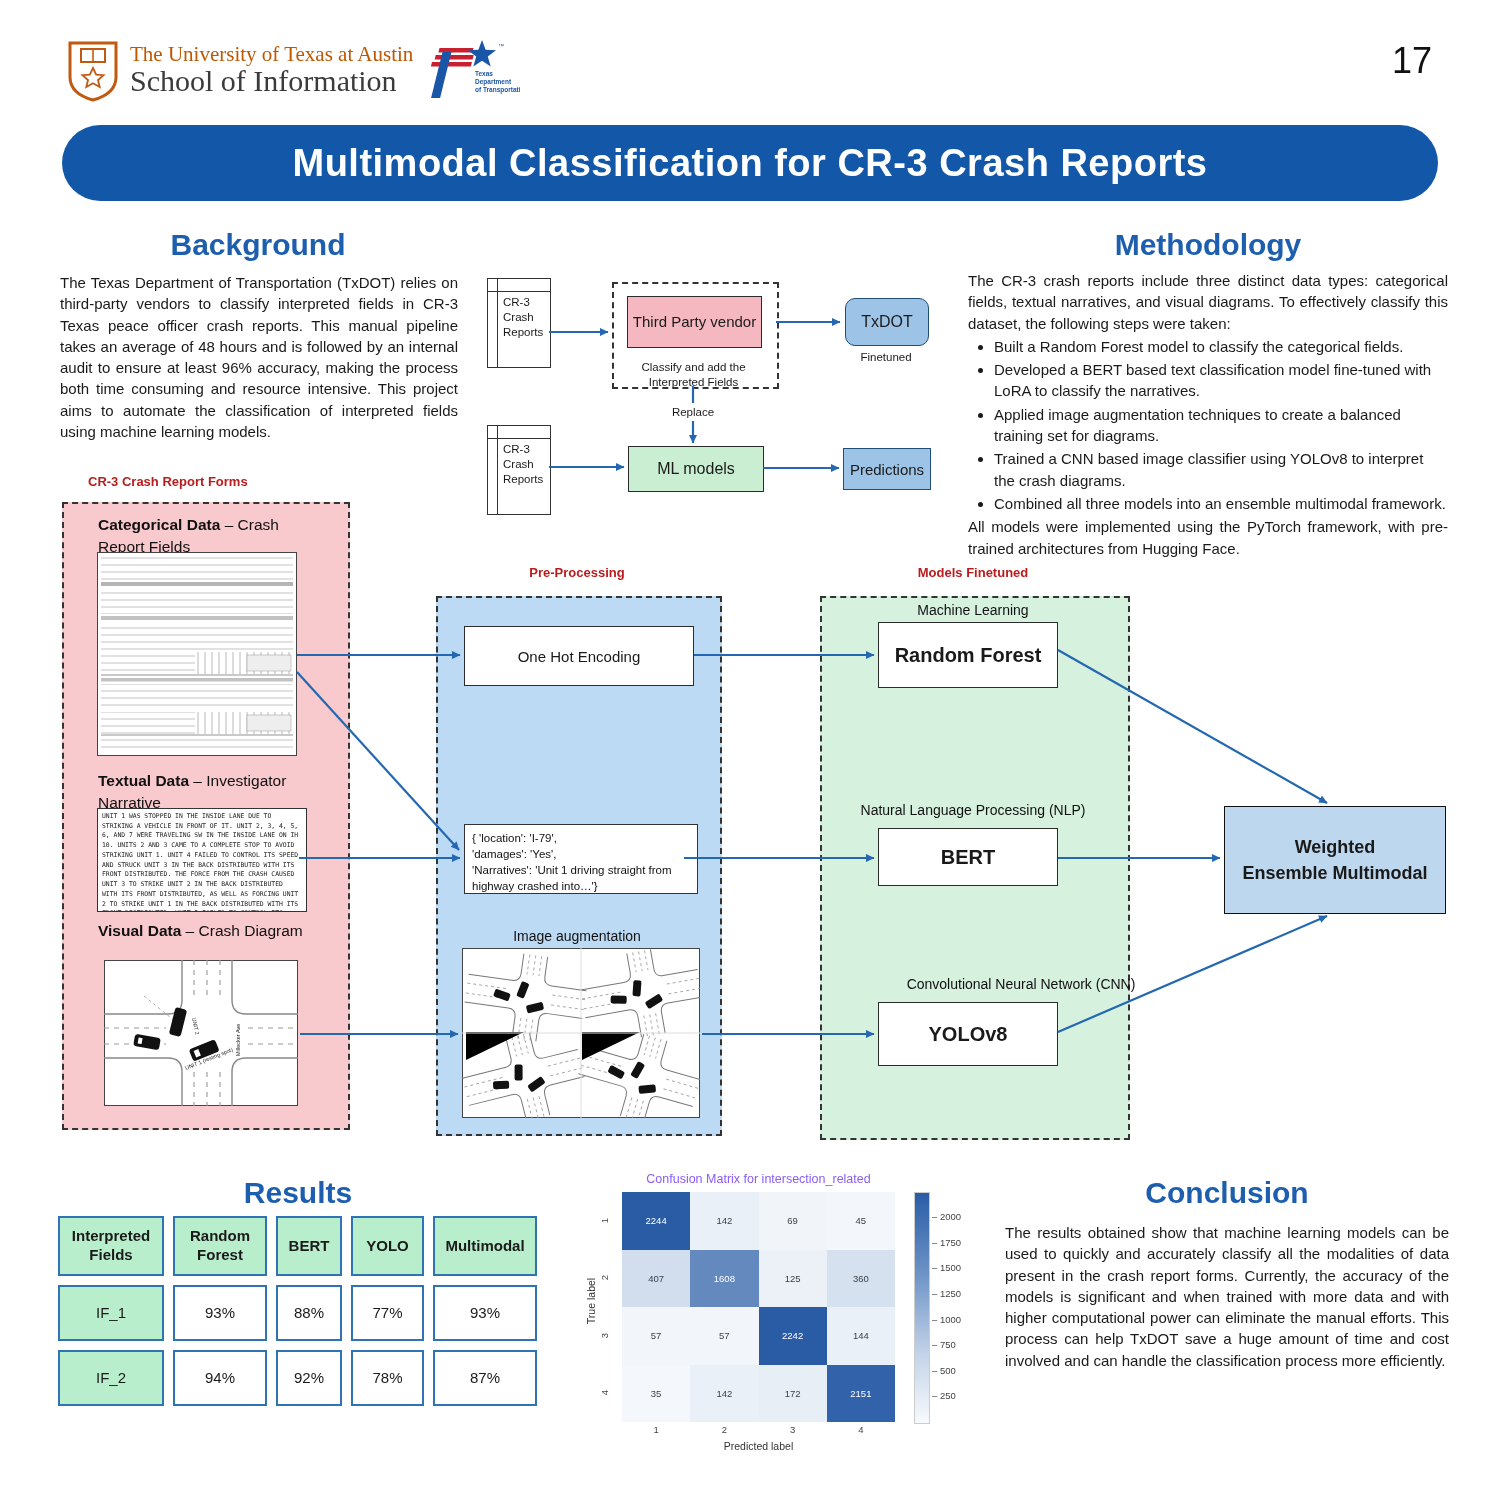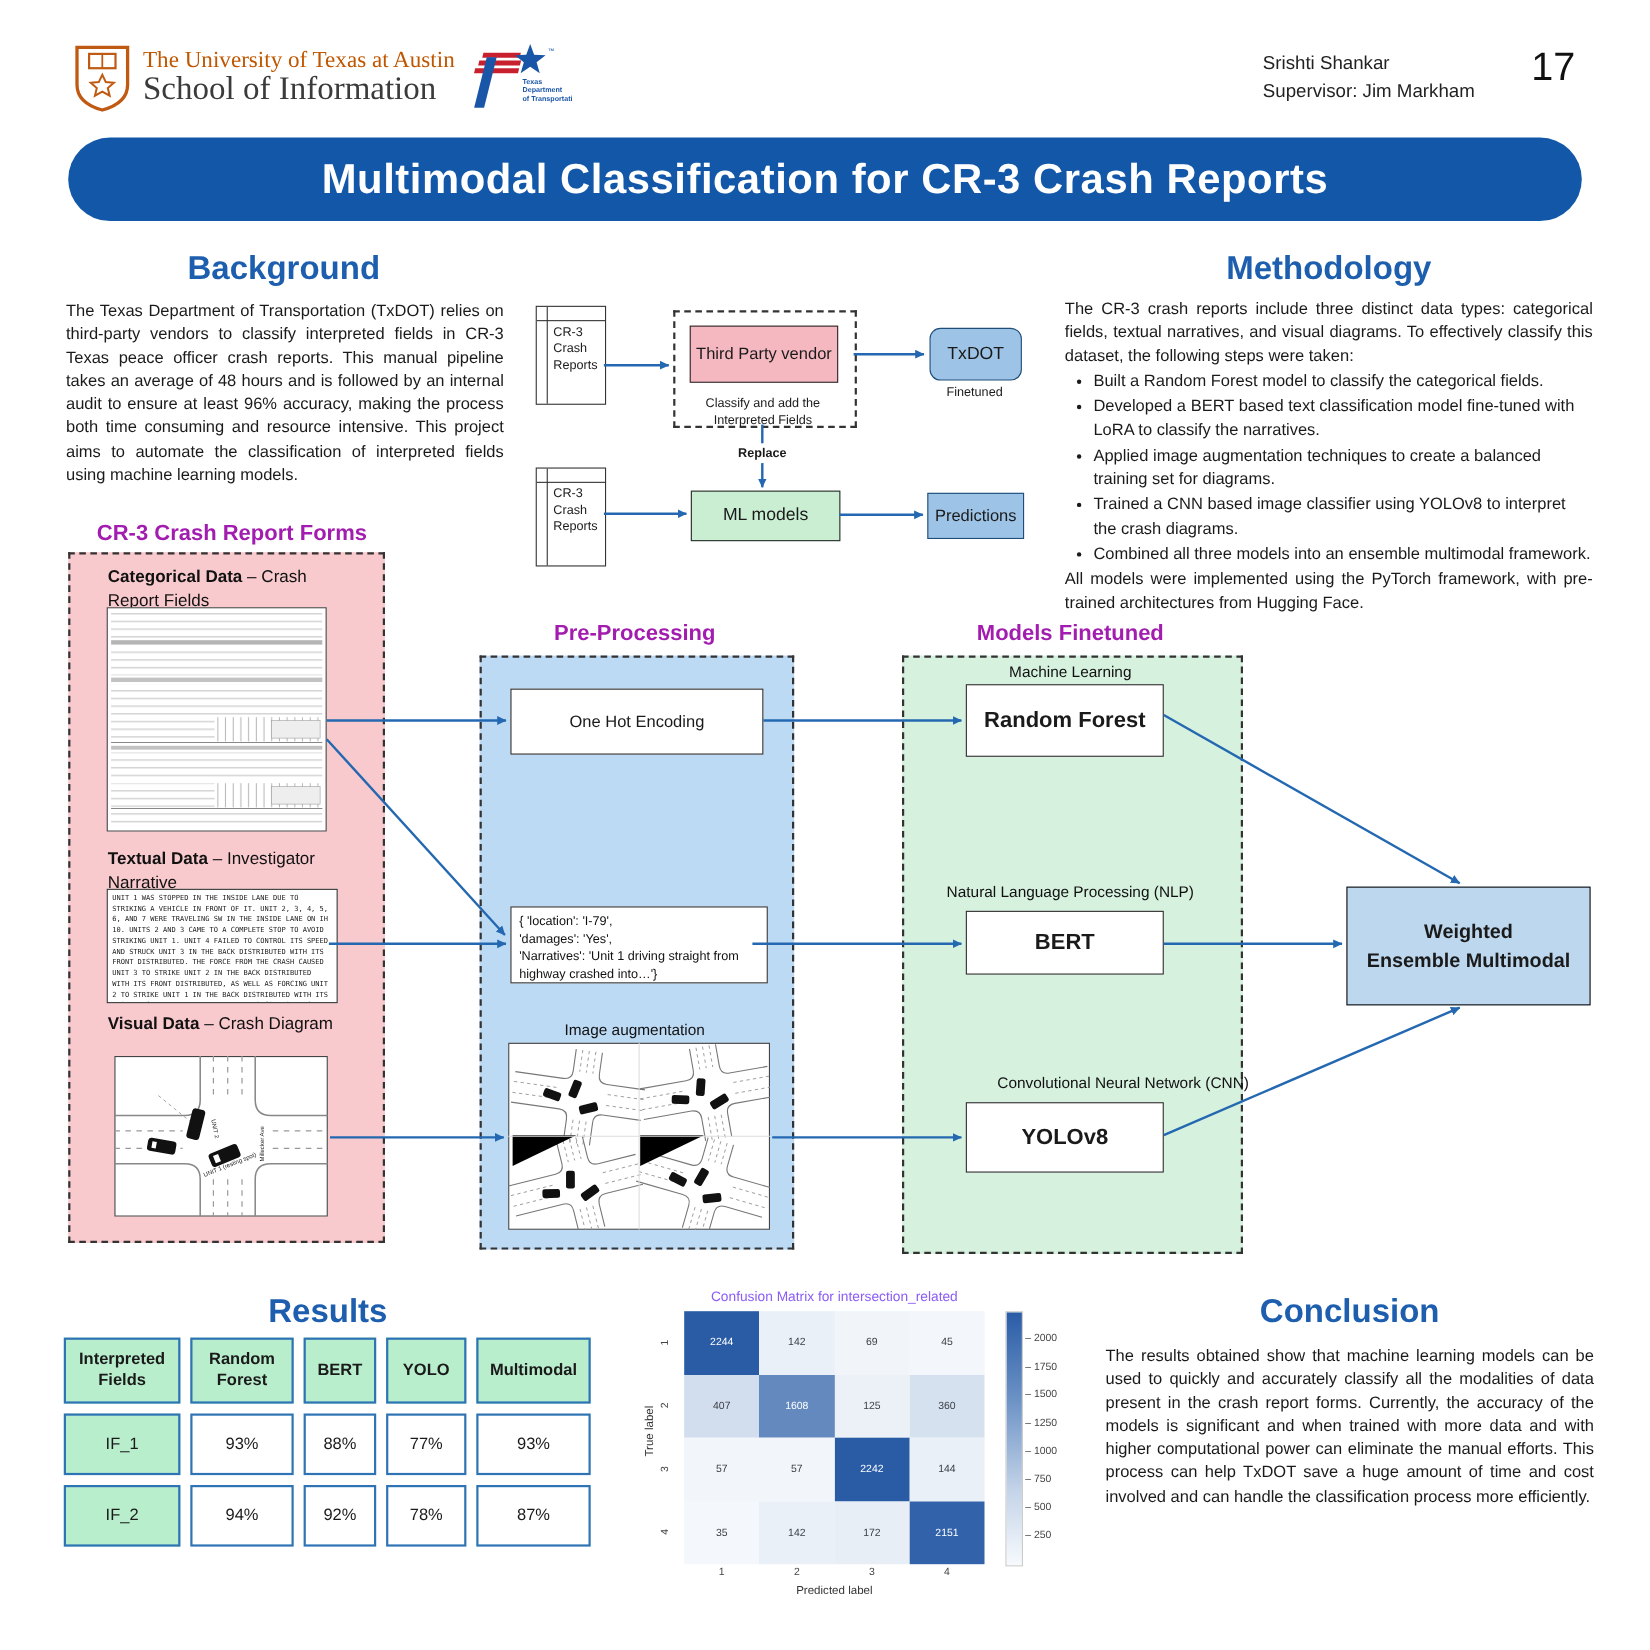--- a/index.html
+++ b/index.html
@@ -22,21 +22,21 @@
   .meth-list li{font-size:15px;line-height:1.42;margin-bottom:2px;}
   
   .docicon{background:#fff;border:1.6px solid #333;}
   .docicon .vline{position:absolute;left:9px;top:0;bottom:0;width:0;border-left:1.2px solid #333;}
   .docicon .hline{position:absolute;left:0;right:0;top:12px;height:0;border-top:1.2px solid #333;}
   .docicon .doctxt{position:absolute;left:15px;top:16px;font-size:11.5px;line-height:1.3;}
   .fbox{border:1.6px solid #2b2b2b;display:flex;align-items:center;justify-content:center;
         text-align:center;background:#fff;}
   .dashed{border:2px dashed #333;}
   .smallcap{font-size:11.5px;text-align:center;line-height:1.3;}
-  .panel-head{font-size:20px;font-weight:bold;text-align:center;color:#a21caf;}
+  .panel-head{font-size:13px;font-weight:bold;text-align:center;color:#b91c1c;}
   .sub-label{font-size:14px;text-align:center;color:#111;}
   .form-label{font-size:15.5px;line-height:1.45;color:#111;}
   .narrative{background:#fff;border:1.4px solid #333;font-family:"DejaVu Sans Mono",monospace;
              font-size:6.4px;line-height:1.52;padding:3px 4px;color:#222;overflow:hidden;
              text-transform:uppercase;}
   .jsonbox{background:#fff;border:1.4px solid #333;font-size:11.5px;line-height:1.4;
            padding:5px 7px;color:#111;}
   
   .results-table{left:58px;top:1216px;display:grid;
                  grid-template-columns:106px 94px 66px 73px 104px;
@@ -75,24 +75,20 @@
       <rect x="18" y="24" width="40" height="4.5" fill="#c8202f"></rect>
       <rect x="26" y="14" width="9" height="46" fill="#1a56a8"></rect>
     </g>
     <path d="M62 2 l3.6 9.8 10.4 .4 -8.2 6.4 2.9 10 -8.7 -5.9 -8.7 5.9 2.9 -10 -8.2 -6.4 10.4 -.4 Z" fill="#1a56a8"></path>
     <text x="55" y="38" font-size="6.5" fill="#1a56a8" font-weight="bold" font-family="Liberation Sans,sans-serif">Texas</text>
     <text x="55" y="46" font-size="6.5" fill="#1a56a8" font-weight="bold" font-family="Liberation Sans,sans-serif">Department</text>
     <text x="55" y="54" font-size="6.5" fill="#1a56a8" font-weight="bold" font-family="Liberation Sans,sans-serif">of Transportation</text>
     <text x="78" y="10" font-size="6" fill="#1a56a8">™</text>
   </svg>
 
-  <div class="abs author-line" style="left:1148px;top:46px;">
-    <div>Srishti Shankar</div>
-    <div>Supervisor: Jim Markham</div>
-  </div>
   <div class="abs poster-num" style="left:1392px;top:40px;">17</div>
 
   <div class="abs banner">
     <span>Multimodal Classification for CR-3 Crash Reports</span>
   </div>
 
   <div class="abs sec-head" style="left:60px;top:228px;width:396px;">Background</div>
   <div class="abs body-text" style="left:60px;top:272px;width:398px;">The Texas Department of Transportation (TxDOT) relies on third-party vendors to classify interpreted fields in CR-3 Texas peace officer crash reports. This manual pipeline takes an average of 48 hours and is followed by an internal audit to ensure at least 96% accuracy, making the process both time consuming and resource intensive. This project aims to automate the classification of interpreted fields using machine learning models.</div>
 
   <div class="abs sec-head" style="left:968px;top:228px;width:480px;">Methodology</div>
@@ -115,21 +111,21 @@
   </div>
   <div class="abs dashed" style="left:612px;top:282px;width:163px;height:103px;"></div>
   <div class="abs fbox" style="left:627px;top:296px;width:133px;height:50px;background:#f5b8c1;font-size:15px;line-height:1.25;">
     <span>Third Party vendor</span>
   </div>
   <div class="abs smallcap" style="left:613px;top:360px;width:161px;text-align:center;">Classify and add the Interpreted Fields</div>
   <div class="abs fbox" style="left:845px;top:298px;width:82px;height:46px;background:#9dc3e6;border-color:#1f4e79;font-size:16px;border-radius:10px;">
     <span>TxDOT</span>
   </div>
   <div class="abs smallcap" style="left:845px;top:350px;width:82px;">Finetuned</div>
-  <div class="abs smallcap" style="left:655px;top:405px;width:76px;background:#fff;font-weight:bold;">Replace</div>
+  <div class="abs smallcap" style="left:655px;top:405px;width:76px;background:#fff;">Replace</div>
   <div class="abs docicon" style="left:487px;top:425px;width:62px;height:88px;">
     <div class="vline"></div>
       <div class="hline"></div>
     <div class="doctxt">CR-3 Crash Reports</div>
   </div>
   <div class="abs fbox" style="left:628px;top:446px;width:134px;height:44px;background:#c9eed2;font-size:16px;">
     <span>ML models</span>
   </div>
   <div class="abs fbox" style="left:843px;top:448px;width:86px;height:40px;background:#9dc3e6;border-color:#1f4e79;font-size:15px;">
     <span>Predictions</span>

